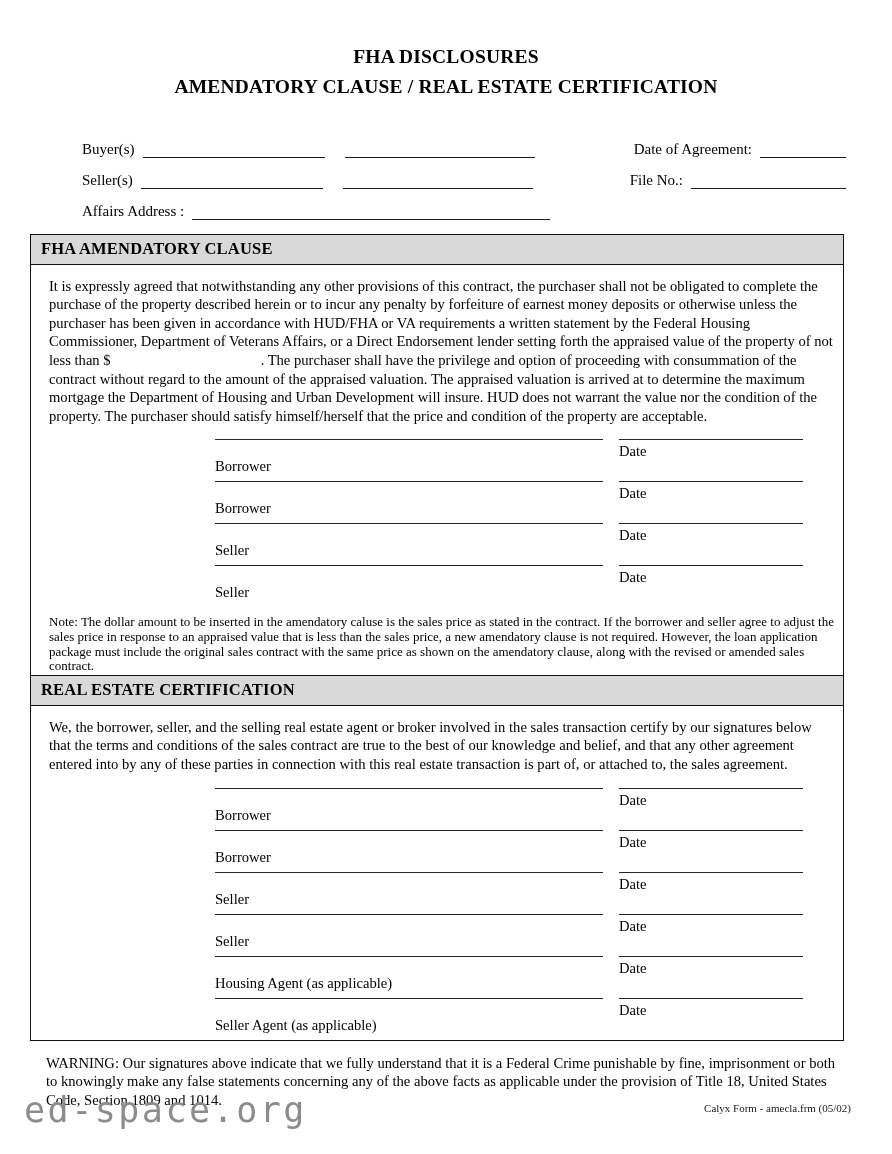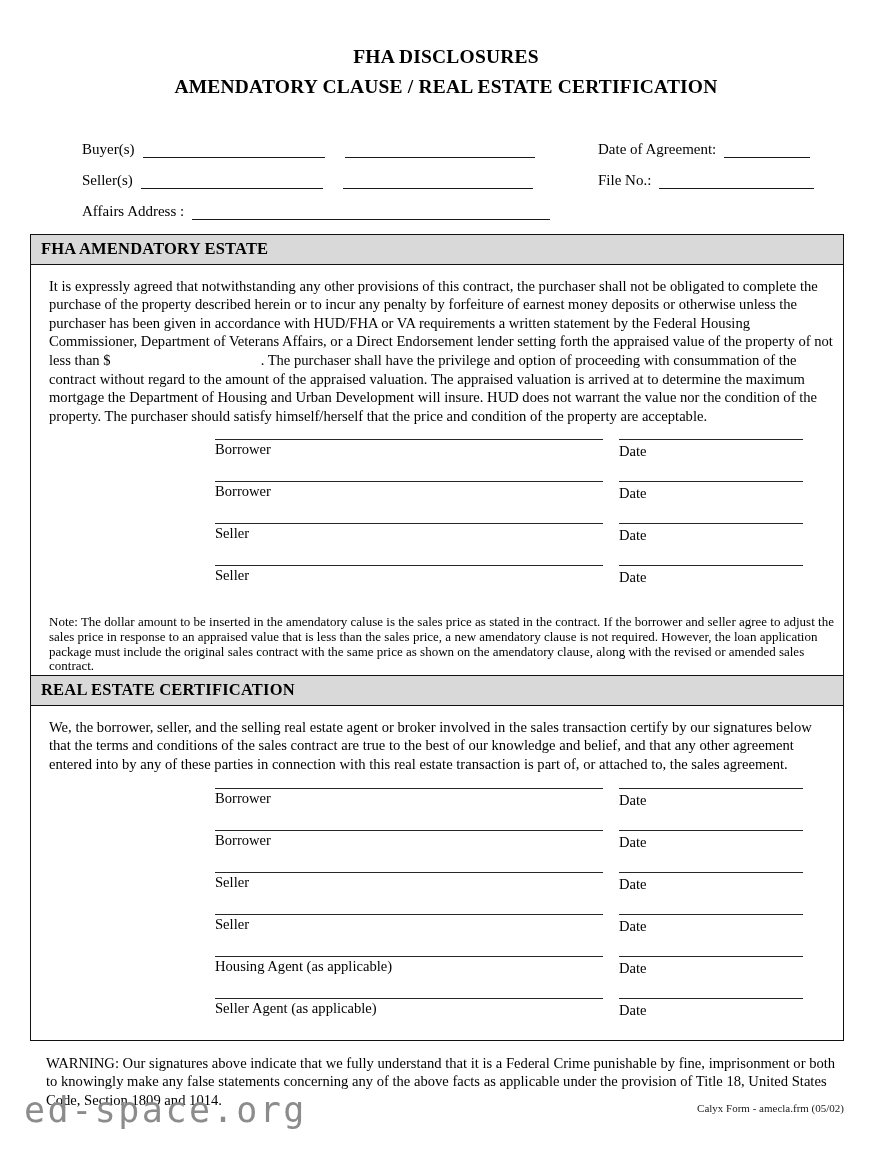--- a/index.html
+++ b/index.html
@@ -67,20 +67,21 @@
   .hf-left-col {
     width: 516px;
     flex: 0 0 auto;
     display: flex;
     align-items: flex-end;
   }
   .hf-right-col {
     flex: 1 1 auto;
     display: flex;
     align-items: flex-end;
+    justify-content: flex-end;
   }
   .rule-buyer1 { width: 182px; }
   .rule-buyer2 { width: 190px; margin-left: 20px; }
   .rule-seller1 { width: 182px; }
   .rule-seller2 { width: 190px; margin-left: 20px; }
   .rule-dateagree { width: 86px; }
   .rule-fileno { width: 155px; }
   .rule-address { width: 358px; }
 
   
@@ -123,21 +124,21 @@
     align-items: flex-start;
     padding-left: 184px;
     height: 42px;
   }
   .sig-cell {
     box-sizing: border-box;
   }
   .sig-cell-name {
     width: 388px;
     border-top: 1.6px solid #262626;
-    padding-top: 0;
+    padding-top: 17px;
     margin-right: 16px;
   }
   .sig-cell-date {
     width: 184px;
     border-top: 1.6px solid #262626;
     padding-top: 2px;
   }
   .sig-caption {
     font-size: 14.6px;
     line-height: 18px;
@@ -171,21 +172,21 @@
     left: 24px;
     bottom: 6px;
     font-family: "DejaVu Sans Mono", "Liberation Mono", monospace;
     font-size: 35px;
     letter-spacing: 2.5px;
     color: #8c8c8c;
     white-space: nowrap;
   }
   .form-id {
     position: absolute;
-    right: 48px;
+    right: 41px;
     bottom: 22px;
     font-size: 11px;
     color: #1a1a1a;
     white-space: nowrap;
   }
 </style>
 </head>
 <body>
 
 <div class="page">
@@ -226,21 +227,21 @@
         <span class="hf-label">Affairs Address :</span>
         <span class="hf-rule rule-address"></span>
       </div>
       <div class="hf-right-col"></div>
     </div>
 
   </div>
 
   <div class="main-box">
 
-    <div class="section-bar">FHA AMENDATORY ESTATE</div>
+    <div class="section-bar">FHA AMENDATORY CLAUSE</div>
 
     <div class="section-body">
       <div class="body-para"><span>It is expressly agreed that notwithstanding any other provisions of this contract, the purchaser shall not be obligated to complete the purchase of the property described herein or to incur any penalty by forfeiture of earnest money deposits or otherwise unless the purchaser has been given in accordance with HUD/FHA or VA requirements a written statement by the Federal Housing Commissioner, Department of Veterans Affairs, or a Direct Endorsement lender setting forth the appraised value of the property of not less than $</span><span class="blank-inline"></span><span>. The purchaser shall have the privilege and option of proceeding with consummation of the contract without regard to the amount of the appraised valuation. The appraised valuation is arrived at to determine the maximum mortgage the Department of Housing and Urban Development will insure. HUD does not warrant the value nor the condition of the property. The purchaser should satisfy himself/herself that the price and condition of the property are acceptable.</span></div>
     </div>
 
     <div class="sig-block">
 
       <div class="sig-row">
         <div class="sig-cell sig-cell-name">
           <div class="sig-caption">Borrower</div>

